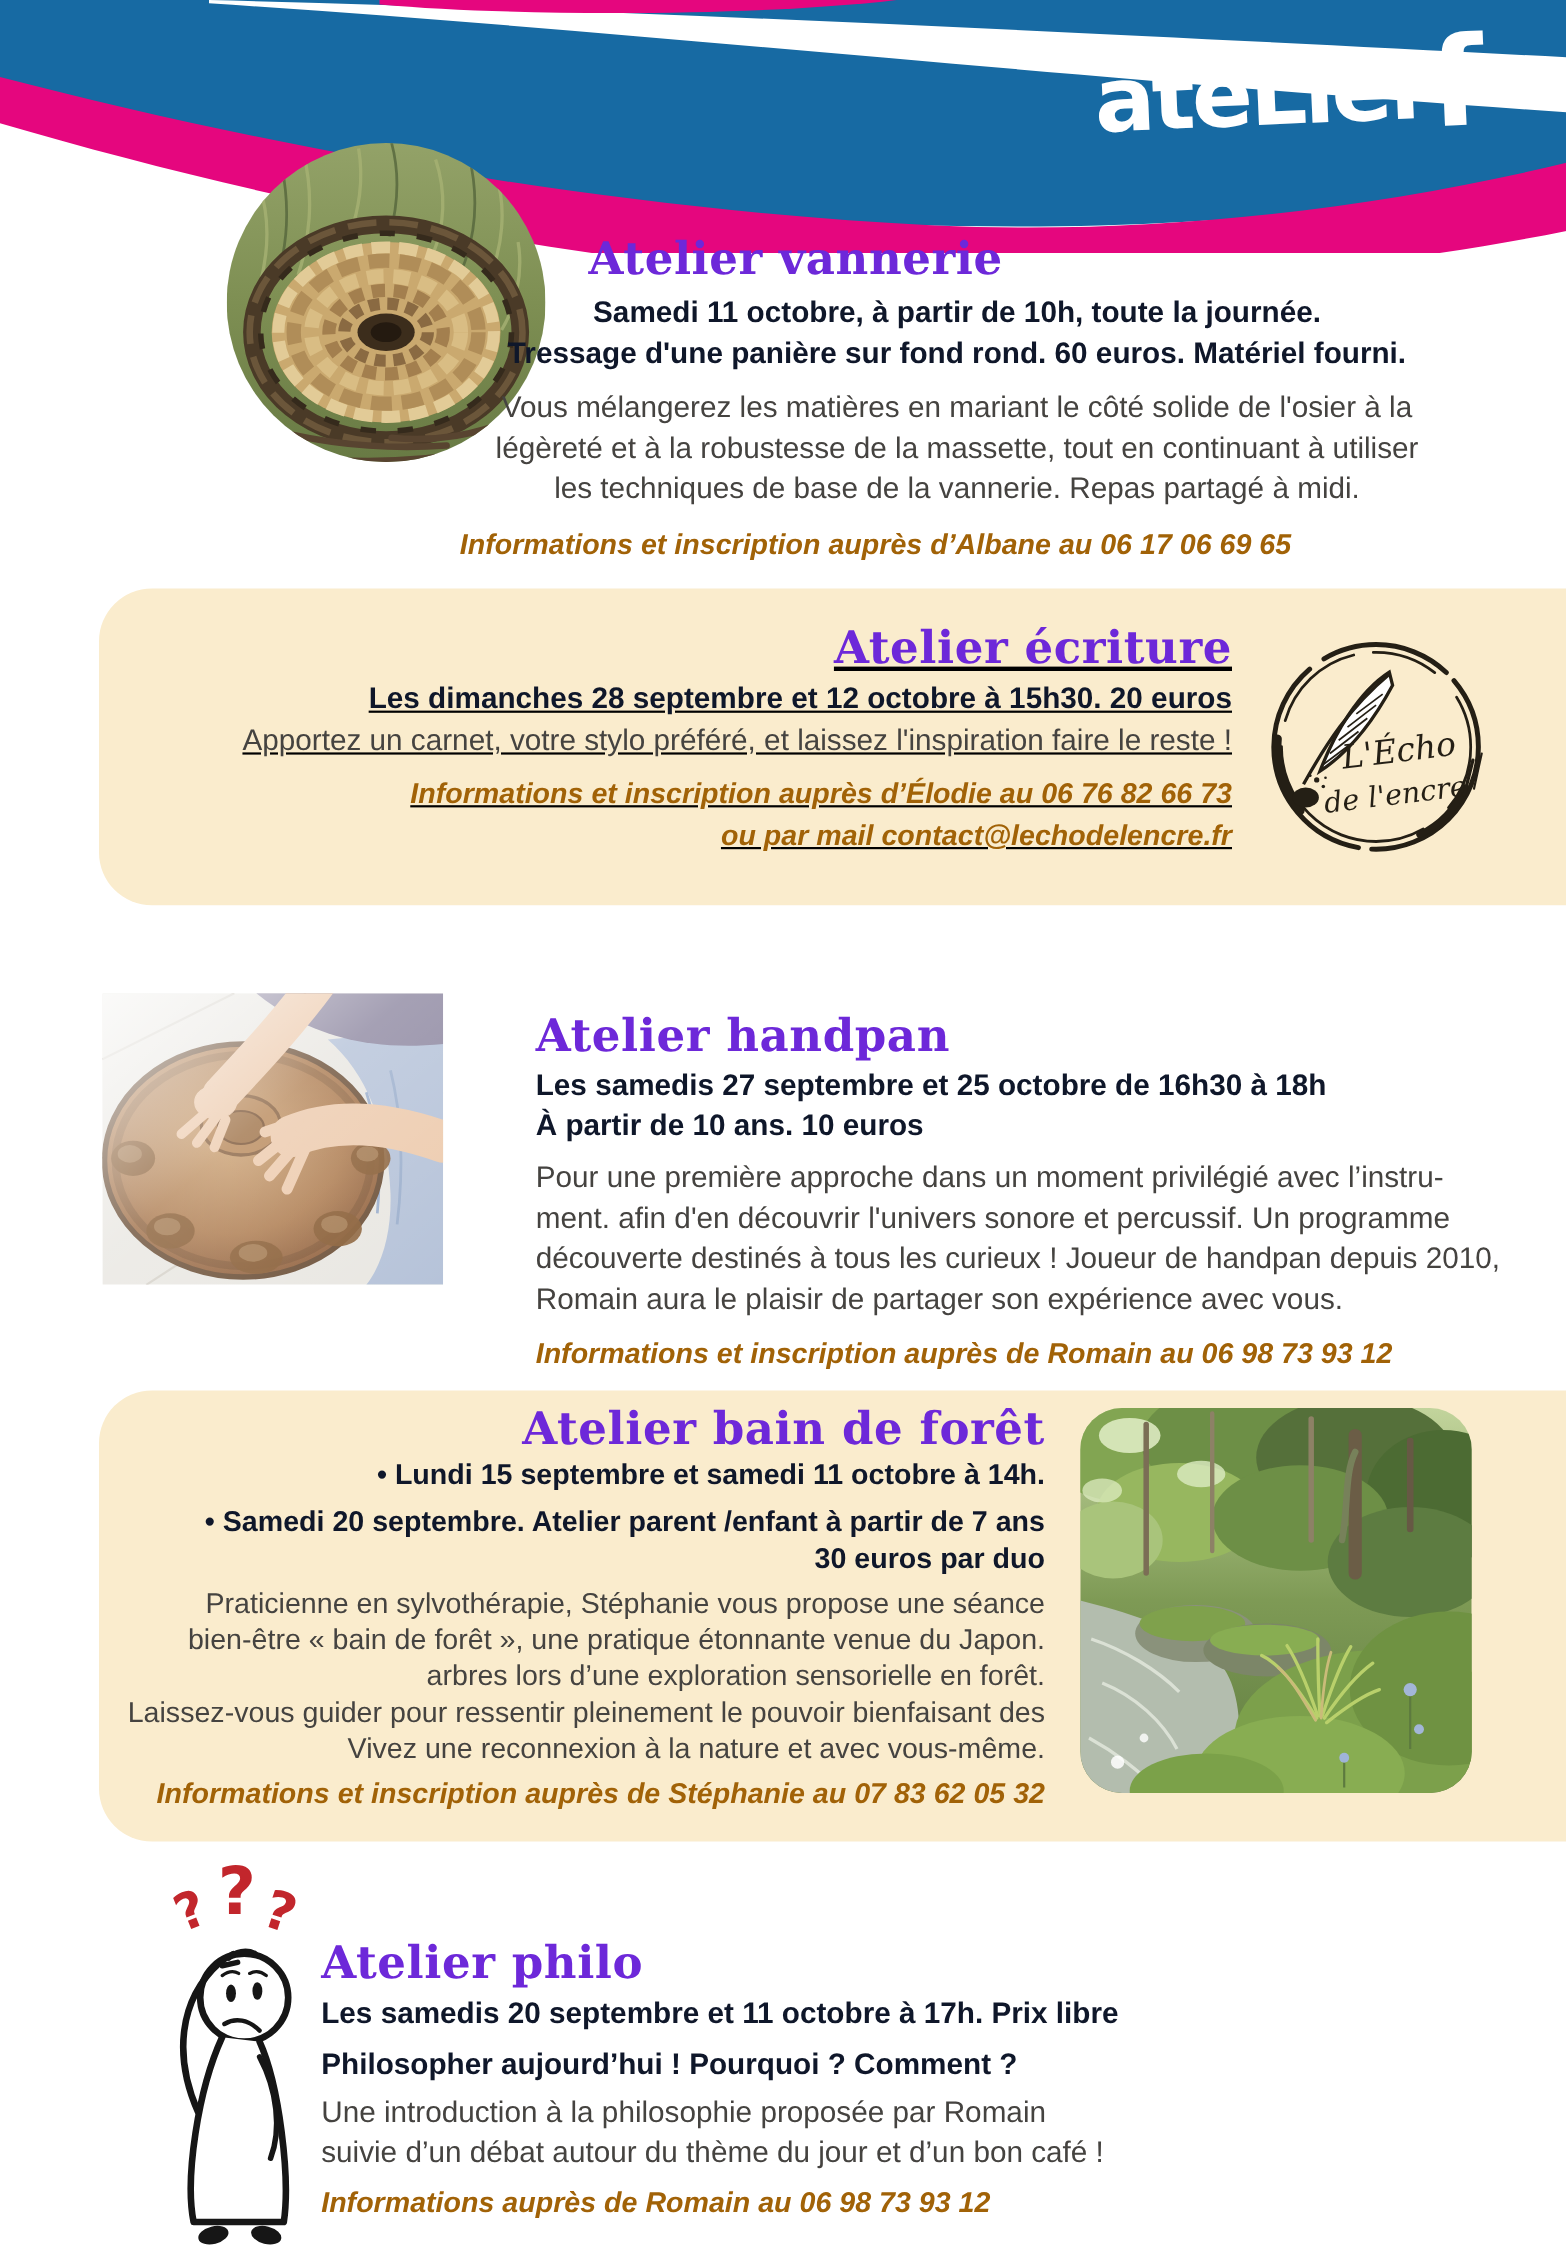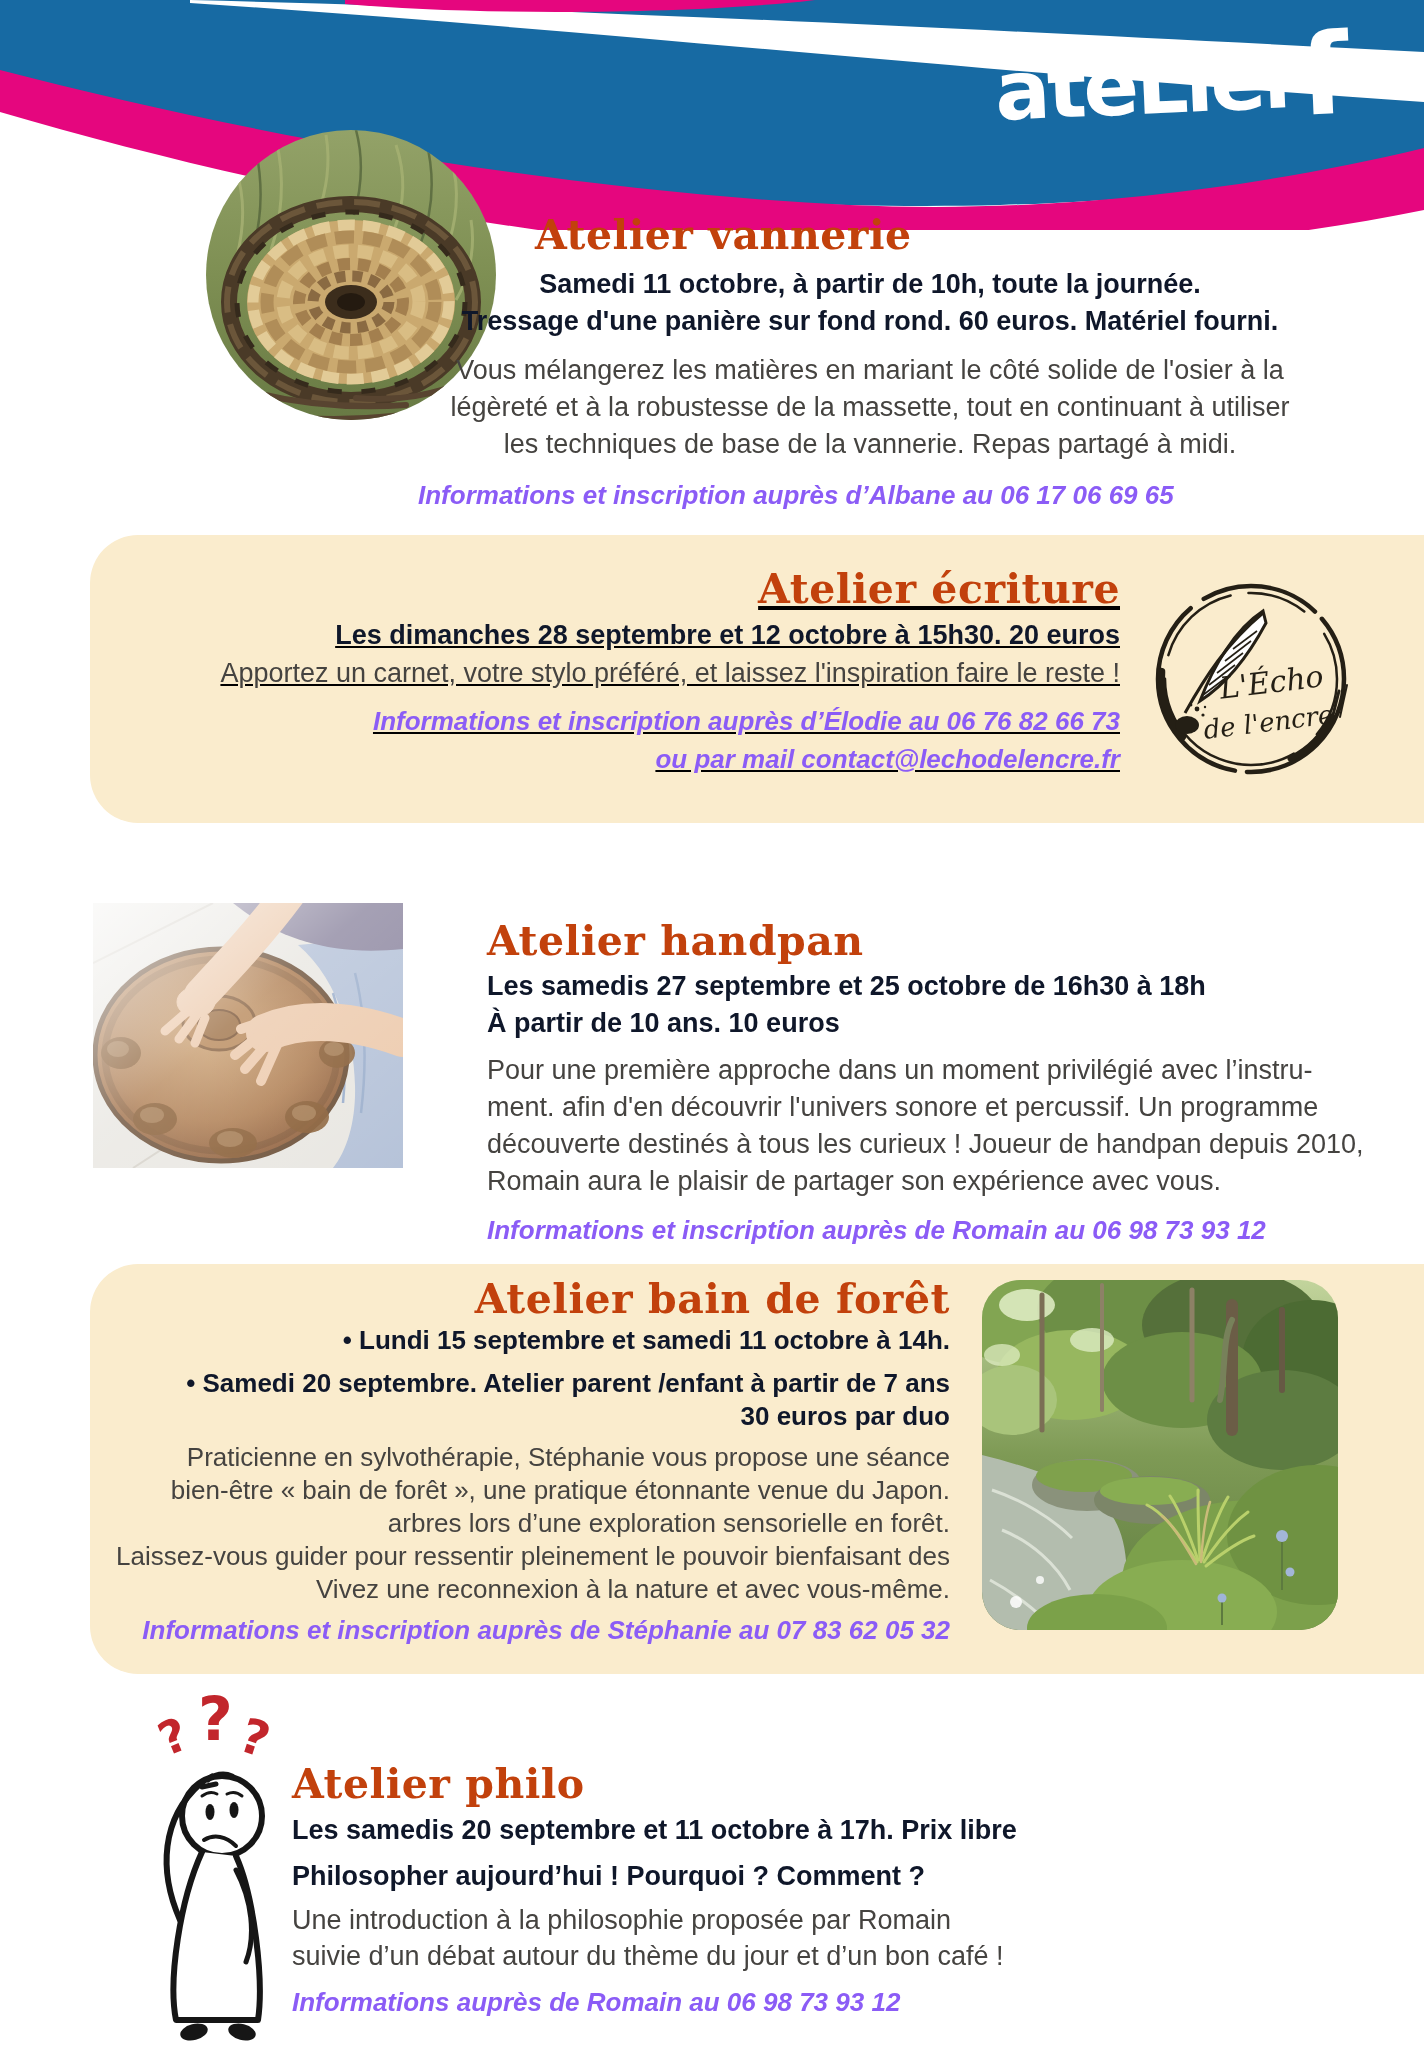--- a/index.html
+++ b/index.html
@@ -1,24 +1,24 @@
 <!DOCTYPE html>
 <html><head>
 <meta charset="utf-8">
 <style>
   html,body{margin:0;padding:0;background:#ffffff;}
   .page{position:relative;width:1424px;height:2048px;background:#ffffff;overflow:hidden;
         font-family:"Liberation Sans",sans-serif;}
   .abs{position:absolute;}
   
   .t-title{font-family:"DejaVu Serif",serif;font-weight:700;font-size:41px;line-height:46px;
-           color:#c2410c;letter-spacing:.5px;}
+           color:#6d28d9;letter-spacing:.5px;}
   .sched{font-weight:700;font-size:27px;color:#0f172a;}
   .bodyl{font-size:27px;color:#454340;align-items:center;}
-  .infol{font-weight:700;font-style:italic;font-size:26px;color:#8b5cf6;}
+  .infol{font-weight:700;font-style:italic;font-size:26px;color:#a16207;}
   .row-c{display:flex;justify-content:center;}
   .row-r{display:flex;justify-content:flex-end;}
   .row-l{display:block;}
   .row-c span,.row-r span,.row-l span{white-space:nowrap;}
   
   .cream{background:#faeccd;border-radius:48px 0 0 48px;}
   #vannerie-text{left:390px;top:212px;width:960px;line-height:37px;}
   #vannerie-text .t-title{text-align:left;padding-left:145px;}
   #ecriture-box{left:90px;top:535px;width:1334px;height:288px;}
   #ecriture-text{left:100px;top:566px;width:1020px;line-height:38px;text-decoration:underline;}

